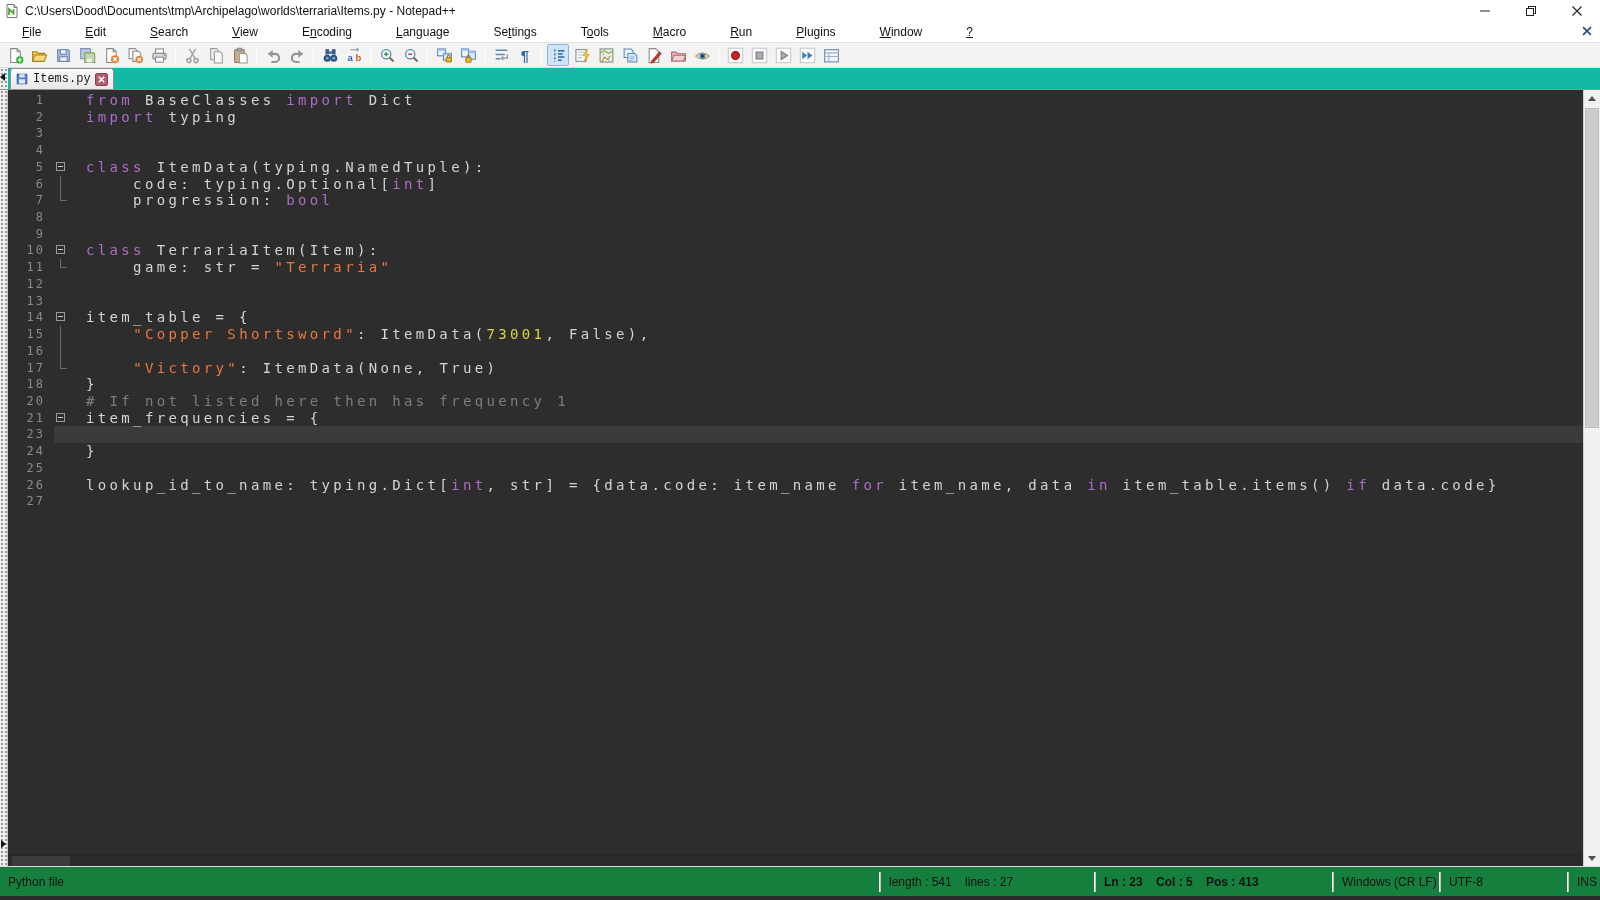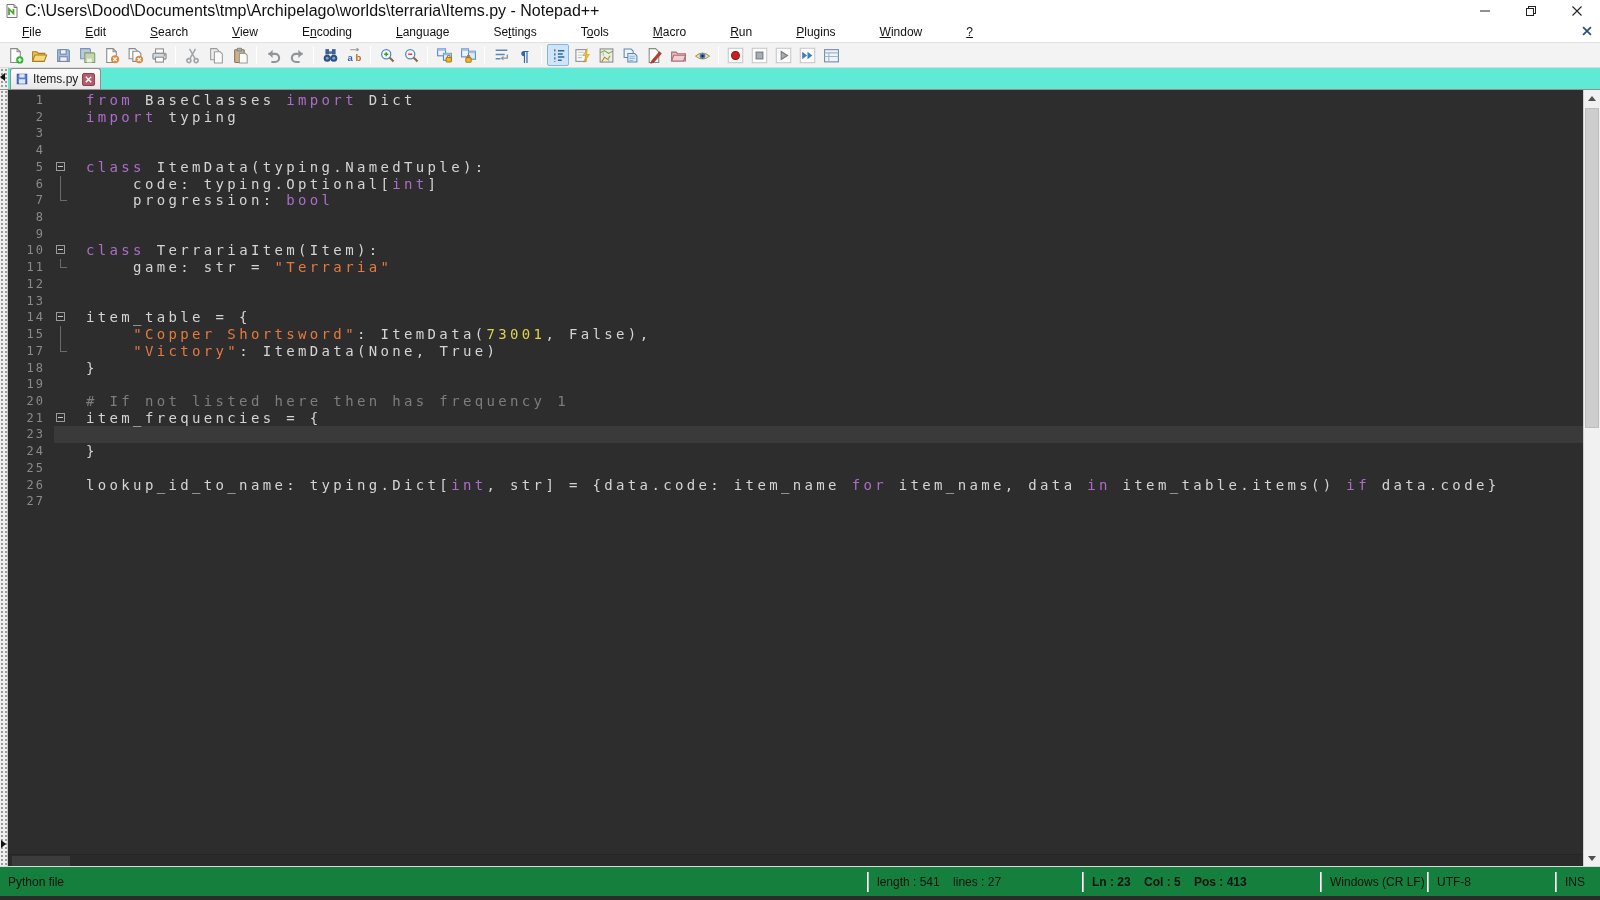--- a/index.html
+++ b/index.html
@@ -3,42 +3,42 @@
 <meta charset="utf-8">
 <style>
   * { margin:0; padding:0; box-sizing:border-box; }
   html,body { width:1600px; height:900px; overflow:hidden; background:#efefef;
               font-family:"Liberation Sans", sans-serif; }
   .win { width:1600px; height:900px; display:flex; flex-direction:column; }
 
   
   .titlebar { height:22px; background:#ffffff; display:flex; align-items:center; flex:none; }
   .titlebar .appicon { width:16px; height:16px; margin:0 5px 0 4px; flex:none; }
-  .titlebar .title { font-size:16px; color:#111; white-space:nowrap; }
+  .titlebar .title { font-size:12px; color:#111; white-space:nowrap; }
   .wincontrols { margin-left:auto; display:flex; height:100%; }
   .winbtn { width:46px; height:100%; display:flex; align-items:center; justify-content:center; cursor:default; }
   .winbtn svg { display:block; }
 
   
   .menubar { height:20px; background:#ffffff; display:flex; align-items:center; flex:none; font-size:12px; color:#111; position:relative; }
   .menu-item { padding:2px 22px; white-space:nowrap; }
   .menu-item u { text-decoration:underline; }
   .menu-close { position:absolute; right:6px; top:2px; width:14px; height:14px; }
 
   
   .toolbar { height:26px; background:#f3f3f3; border-top:1px solid #e2e2e2; border-bottom:1px solid #dcdcdc;
              display:flex; align-items:center; padding-left:3px; flex:none; }
   .tb-btn { width:22px; height:22px; display:flex; align-items:center; justify-content:center;
             border:1px solid transparent; border-radius:2px; margin:0 1px; }
   .tb-btn.active { background:#cfe4f7; border-color:#84b6e2; }
   .tb-sep { width:1px; height:18px; background:#c9c9c9; margin:0 4px; border-right:1px solid #ffffff; }
 
   
-  .tabbar { height:22px; background:#5eead4; display:flex; align-items:flex-end; flex:none;
-            border-bottom:1px solid #8f8f8f; position:relative; }
+  .tabbar { height:22px; background:#14b8a6; display:flex; align-items:flex-end; flex:none;
+            border-bottom:1px solid #8f8f8f; position:relative;font-family:Liberation Mono, monospace; }
   .tab-grip { width:8px; height:100%; background-color:#efefef;
               background-image:radial-gradient(circle,#9a9a9a 0.8px,transparent 0.9px);
               background-size:4px 4px; flex:none; position:relative; }
   .tri-left { position:absolute; left:0px; top:5px; width:0; height:0;
               border-top:4px solid transparent; border-bottom:4px solid transparent; border-right:5px solid #111; }
   .tab { height:21px; margin-left:2px; display:flex; align-items:center; gap:4px; padding:0 5px 0 4px;
          background:linear-gradient(#fbfbfb,#e7e7e7); border:1px solid #8f8f8f; border-bottom:none;
          border-radius:3px 3px 0 0; font-size:12px; color:#1a1a1a; }
   .tab-close { width:13px; height:13px; border-radius:2px; background:#b25e6e; border:1px solid #8c424f;
                display:flex; align-items:center; justify-content:center; }
@@ -78,21 +78,21 @@
   .varrow.up { top:0; } .varrow.down { bottom:0; }
   .tri-up { width:0; height:0; border-left:4px solid transparent; border-right:4px solid transparent; border-bottom:5px solid #505050; }
   .tri-down { width:0; height:0; border-left:4px solid transparent; border-right:4px solid transparent; border-top:5px solid #505050; }
   .vthumb { position:absolute; left:1px; right:1px; top:18px; height:320px; background:#cdcdcd; border:1px solid #bdbdbd; }
 
   
   .statusbar { height:30px; background:#15803d; border-top:1px solid #d9d9d9; display:flex; align-items:center;
                font-size:12px; color:#111; flex:none; }
   .sb-seg { white-space:pre; padding:0 8px; height:20px; line-height:20px; }
   .sb-seg + .sb-seg { border-left:1px solid #c3c3c3; box-shadow:-1px 0 0 #ffffff; }
-  .sb1 { flex:1; } .sb2 { width:215px; } .sb3 { width:238px;font-weight:bold; } .sb4 { width:107px; } .sb5 { width:128px; } .sb6 { width:44px; }
+  .sb1 { flex:1; } .sb2 { width:215px; } .sb3 { width:238px;font-weight:bold; } .sb4 { width:107px; } .sb5 { width:128px; } .sb6 { width:32px; }
   .bottom-strip { height:4px; background:#2b2b2b; flex:none; }
 </style>
 </head>
 <body>
 
 <div class="win">
 
   <div class="titlebar">
     <span class="appicon">
       <svg viewBox="0 0 16 16" width="16" height="16">
@@ -482,33 +482,33 @@
               <span class="fbox"></span>
             </span>
             <span class="code"><span class="tk-d">item_table = {</span></span>
           </div>
           <div class="line">
             <span class="ln">15</span>
             <span class="fold mid"></span>
             <span class="code"><span class="tk-d">    </span><span class="tk-s">"Copper Shortsword"</span><span class="tk-d">: ItemData(</span><span class="tk-n2">73001</span><span class="tk-d">, False),</span></span>
           </div>
           <div class="line">
+            <span class="ln">16</span>
+            <span class="fold mid"></span>
+            <span class="code"></span>
+          </div>
+          <div class="line">
             <span class="ln">17</span>
             <span class="fold end"></span>
             <span class="code"><span class="tk-d">    </span><span class="tk-s">"Victory"</span><span class="tk-d">: ItemData(None, True)</span></span>
           </div>
           <div class="line">
             <span class="ln">18</span>
             <span class="fold"></span>
             <span class="code"><span class="tk-d">}</span></span>
-          </div>
-          <div class="line">
-            <span class="ln">19</span>
-            <span class="fold"></span>
-            <span class="code"></span>
           </div>
           <div class="line">
             <span class="ln">20</span>
             <span class="fold"></span>
             <span class="code"><span class="tk-c"># If not listed here then has frequency 1</span></span>
           </div>
           <div class="line">
             <span class="ln">21</span>
             <span class="fold">
               <span class="fbox"></span>

